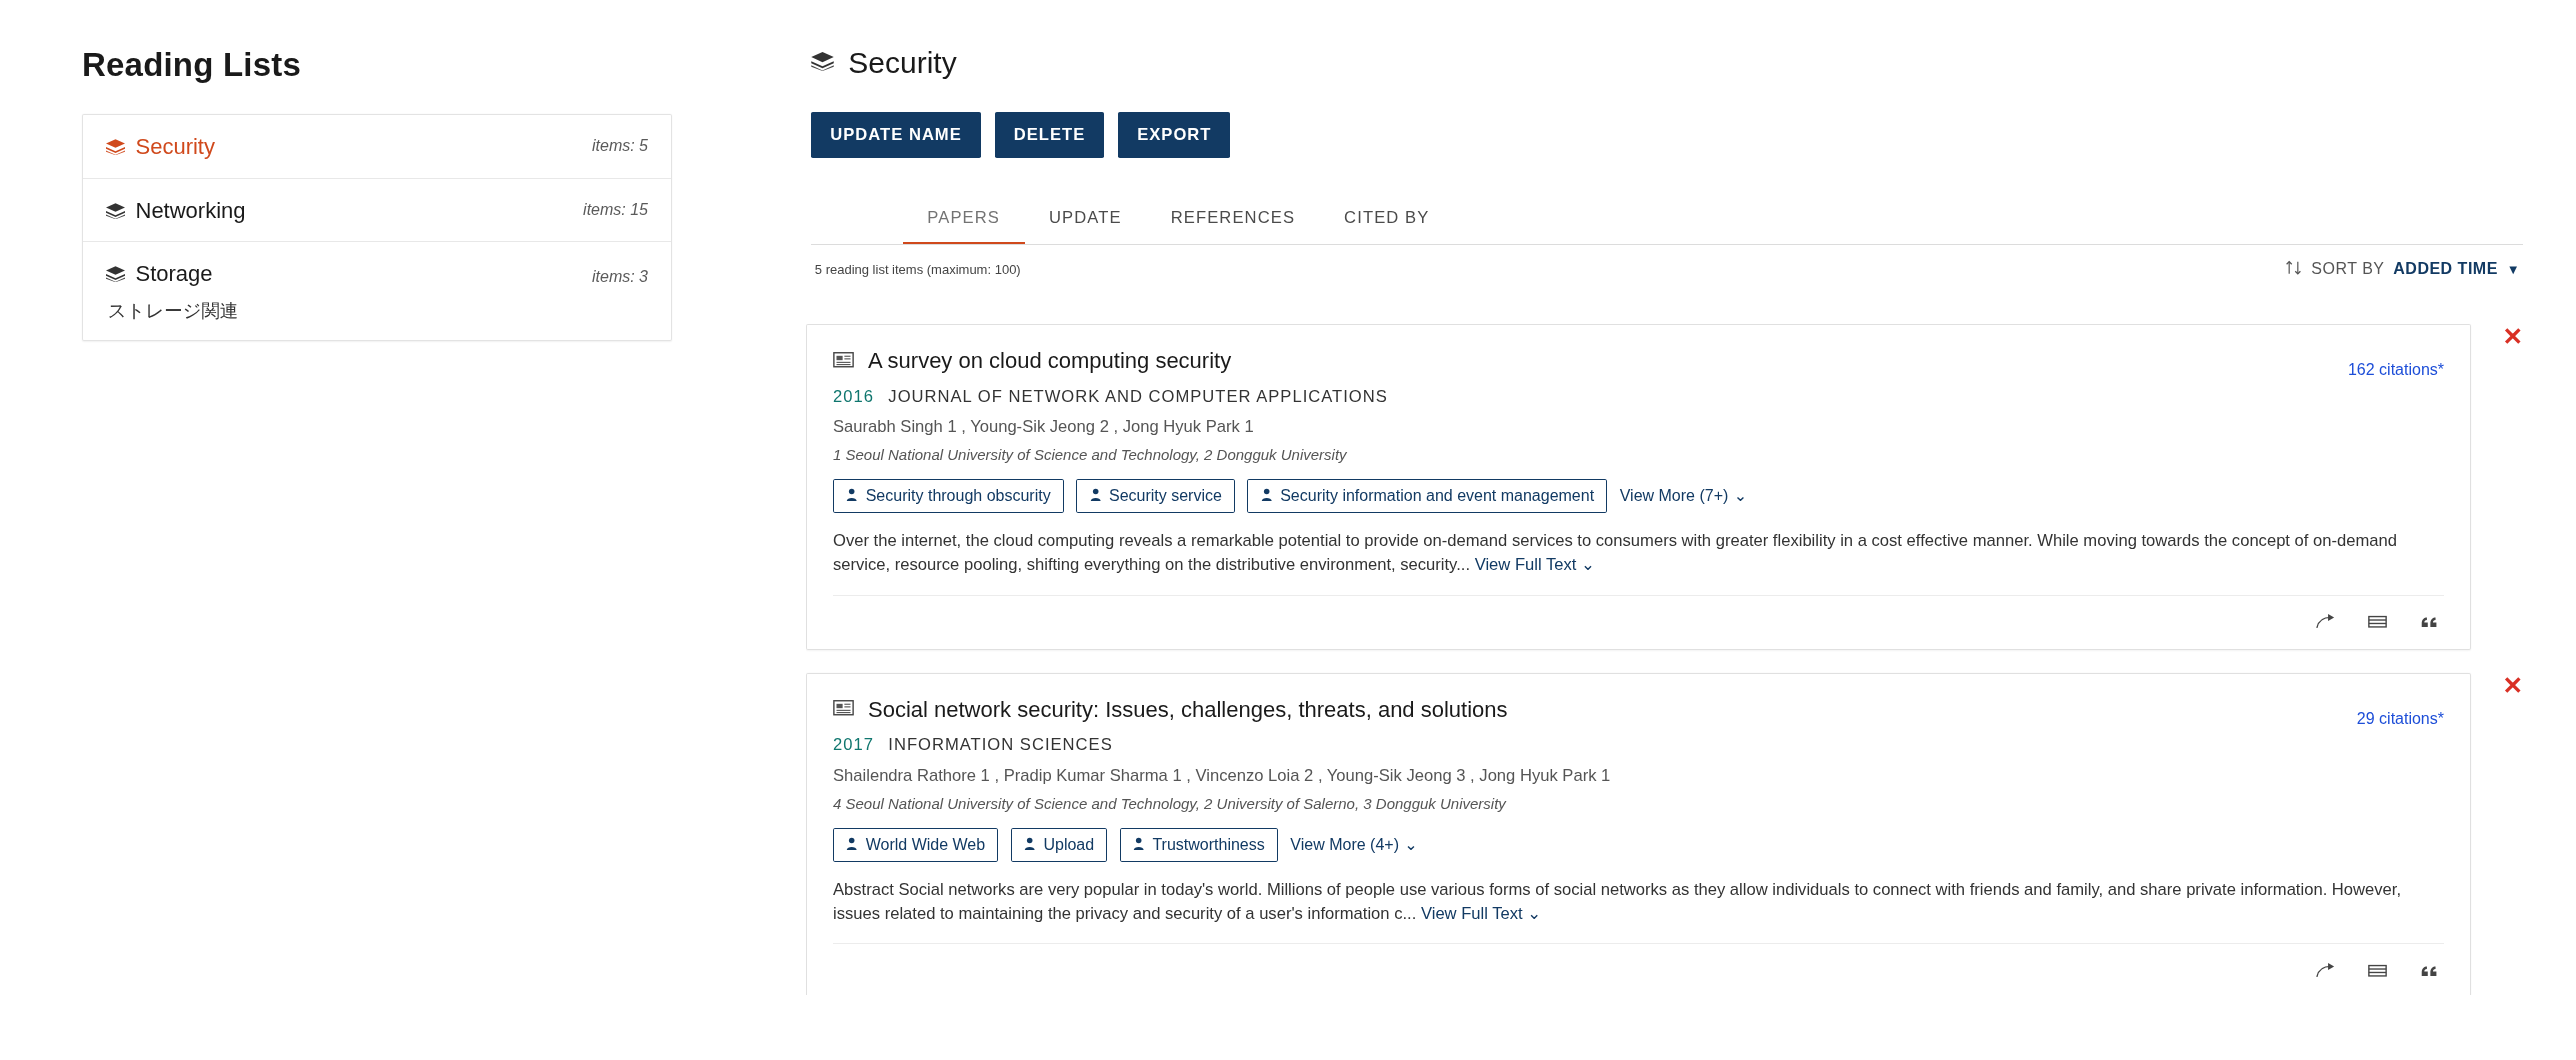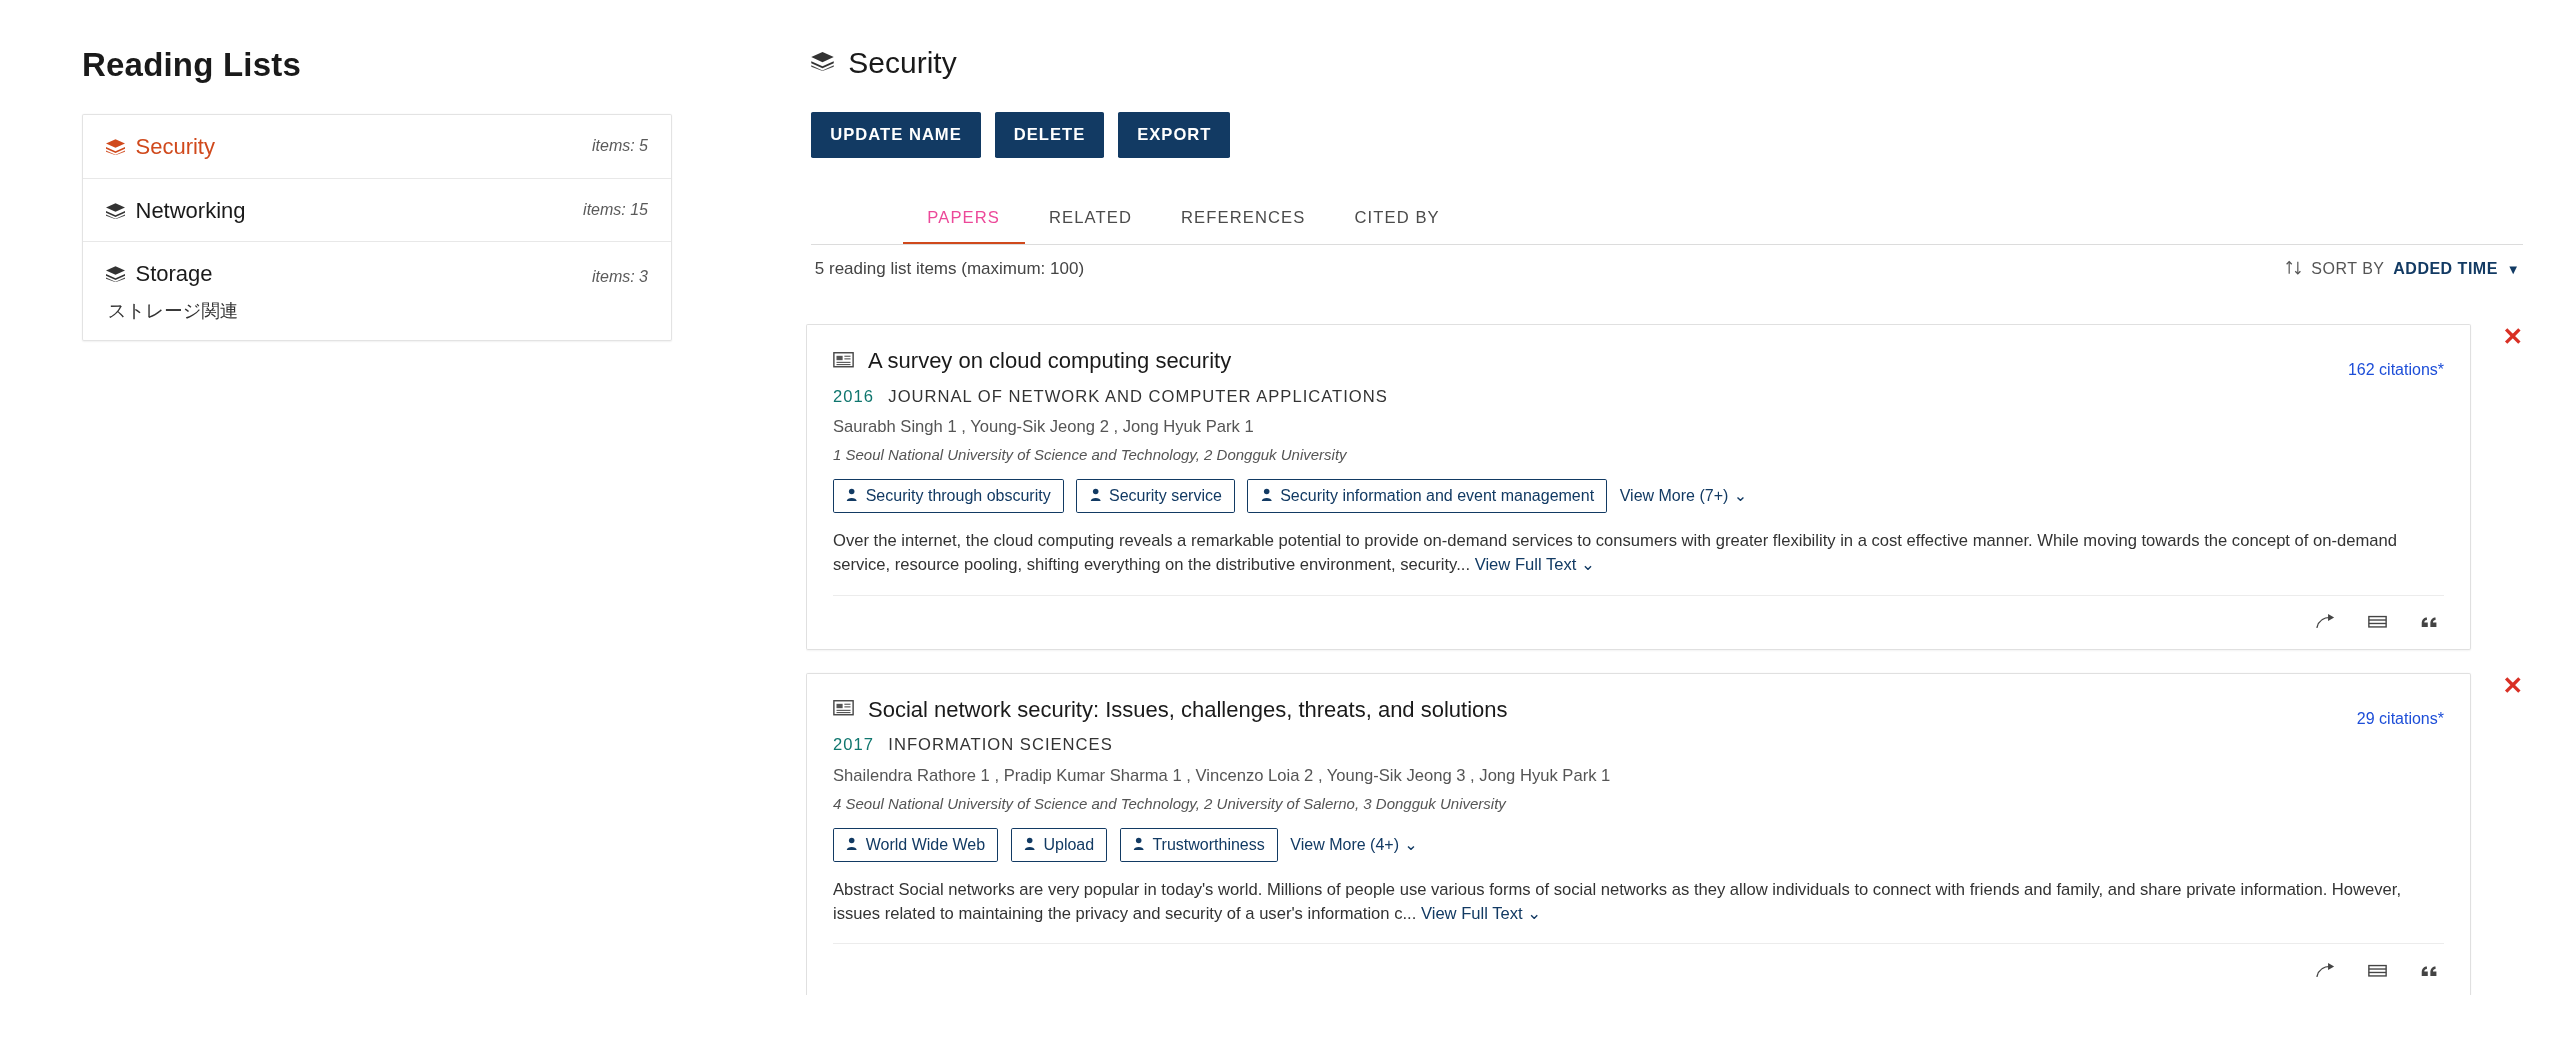--- a/index.html
+++ b/index.html
@@ -58,28 +58,28 @@
 
   .tabs {
     margin-top: 32px; border-bottom: 0.9px solid #dcdcdc;
     display: flex; align-items: flex-end; padding-left: 3.5px;
   }
   .tab {
     padding: 17.5px 24.5px 14px 24.5px; font-size: 16.6px; letter-spacing: 1.1px;
     color: #4b4b4b; cursor: pointer; border-bottom: 2.6px solid transparent;
     white-space: nowrap;
   }
-  .tab.active { color: #ec4899; border-bottom-color: #d0491c; }
+  .tab.active { color: #737373; border-bottom-color: #d0491c; }
   .tabs-spacer { width: 88px; }
 
   .meta-row {
     display: flex; align-items: center; justify-content: space-between;
     padding: 14px 3.5px 8.8px 3.5px;
   }
-  .meta-left { font-size: 17px; color: #444; }
+  .meta-left { font-size: 13px; color: #444; }
   .meta-right { display: flex; align-items: center; gap: 8.8px; font-size: 16px; color: #555; }
   .sort-label { letter-spacing: 0.5px; }
   .sort-val { color: #123a63; font-weight: bold; letter-spacing: 0.5px; }
   .caret { font-size: 13px; color: #123a63; }
 
   
   .card {
     position: relative; background: #fff; border: 0.9px solid #e0e0e0;
     margin-bottom: 23px; padding: 23px 26px 0 26px; border-radius: 1.8px;
     box-shadow: 0 0.9px 1.8px rgba(0,0,0,.05);
@@ -200,21 +200,21 @@
 
     <div class="btn-row">
       <button class="btn">UPDATE NAME</button>
       <button class="btn">DELETE</button>
       <button class="btn">EXPORT</button>
     </div>
 
     <div class="tabs">
       <div class="tabs-spacer"></div>
       <div class="tab active">PAPERS</div>
-      <div class="tab">RELATED</div>
+      <div class="tab">UPDATE</div>
       <div class="tab">REFERENCES</div>
       <div class="tab">CITED BY</div>
     </div>
 
     <div class="meta-row">
       <div class="meta-left">5 reading list items (maximum: 100)</div>
       <div class="meta-right">
         <span>
           <svg width="19" height="17.5" viewBox="0 0 22 20">
               <g stroke="#555" stroke-width="1.4" fill="none">

